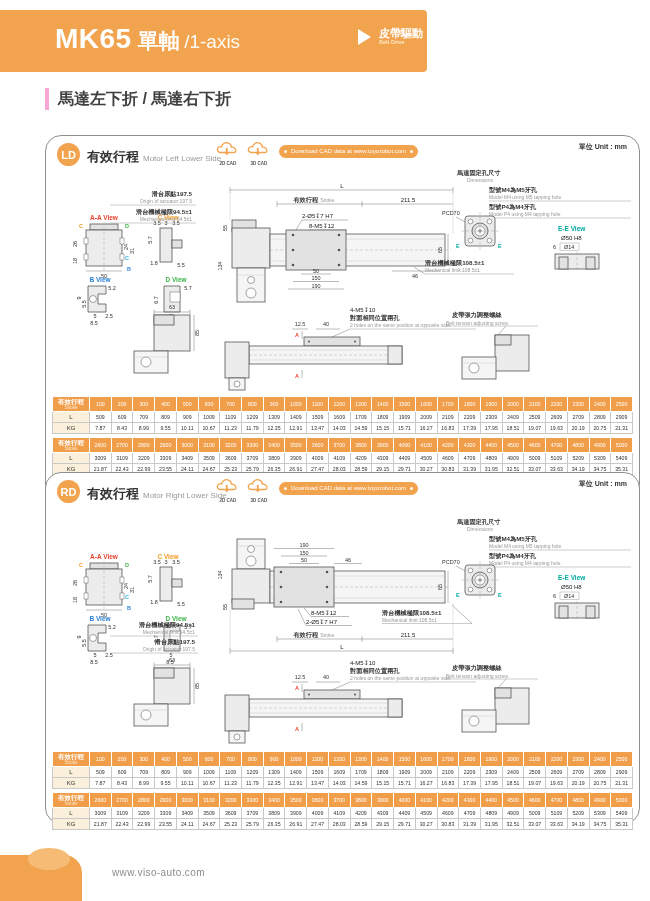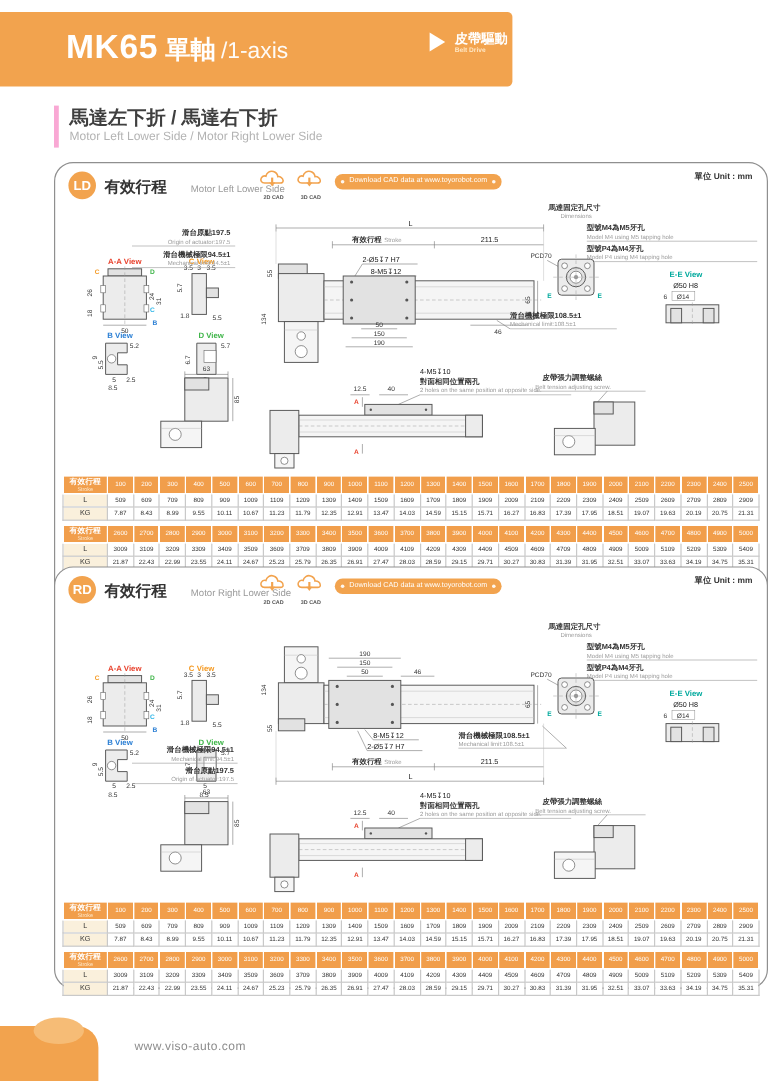--- a/index.html
+++ b/index.html
@@ -5,41 +5,41 @@
   html,body{margin:0;padding:0;background:#fff;}
   .page{position:relative;width:650px;height:901px;background:#fff;overflow:hidden;
         font-family:"Liberation Sans",sans-serif;}
   
   .top-banner{position:absolute;left:0;top:10px;width:427px;height:62px;background:#F2A34E;
               border-radius:0 4px 4px 0;}
   .banner-title{position:absolute;left:55px;top:13px;color:#fff;white-space:nowrap;}
   .model{font-size:28px;font-weight:bold;letter-spacing:.5px;}
   .axis-cn{font-size:21px;font-weight:bold;margin-left:6px;}
   .axis-en{font-size:19px;font-weight:normal;opacity:.96;}
-  .drive-badge{position:absolute;left:358px;top:17px;display:flex;}
+  .drive-badge{position:absolute;left:358px;top:17px;display:flex;align-items:center;}
   .tri{width:0;height:0;border-left:13px solid #fff;border-top:8px solid transparent;
        border-bottom:8px solid transparent;margin-right:8px;}
   .drive-cn{display:block;color:#fff;font-size:11px;font-weight:bold;line-height:12px;}
   .drive-en{display:block;color:#FFE6C2;font-size:5.5px;font-weight:bold;line-height:7px;}
   
   .section-head{position:absolute;left:45px;top:88px;border-left:4px solid #f9a8d4;padding:1px 0 2px 9px;}
   .sec-title{font-size:16px;font-weight:bold;color:#3f3f3f;line-height:19px;}
   .sec-sub{font-size:10px;color:#b3b3b3;line-height:13px;}
   
   .panel{position:absolute;left:45px;width:595px;border:1.5px solid #8f8f8f;border-radius:16px;
          background:#fff;box-sizing:border-box;}
   .panel1{top:135px;height:436px;}
   .panel2{top:472px;height:352px;}
   .p-head{position:relative;height:32px;}
   .badge{position:absolute;left:11px;top:7px;width:23px;height:23px;border-radius:50%;
          background:#F2A34E;color:#fff;font-size:11px;font-weight:bold;display:flex;
          align-items:center;justify-content:center;}
   .p-title{position:absolute;left:41px;top:11px;white-space:nowrap;}
   .p-title-cn{font-size:13px;font-weight:bold;color:#333;}
-  .p-title-en{font-size:8px;color:#9a9a9a;margin-left:20px;}
+  .p-title-en{font-size:8px;color:#9a9a9a;margin-left:4px;}
   .cad{position:absolute;top:4px;width:28px;text-align:center;}
   .cad2d{left:168px;} .cad3d{left:199px;}
   .cad-label{font-size:4.5px;color:#555;font-weight:bold;line-height:5px;}
   .pill{position:absolute;left:233px;top:9px;height:13px;background:#F2A34E;border-radius:7px;
         color:#fff;font-size:6px;line-height:13px;padding:0 12px;white-space:nowrap;}
   .pill:before,.pill:after{content:"";position:absolute;top:5px;width:3px;height:3px;
         border-radius:50%;background:#fff;opacity:.9;}
   .pill:before{left:5px;} .pill:after{right:5px;}
   .unit{position:absolute;right:12px;top:6px;font-size:7px;font-weight:bold;color:#333;}
   .draw{display:block;margin:0 auto;}
@@ -95,21 +95,20 @@
       <span class="tri"></span>
       <span>
         <span class="drive-cn">皮帶驅動</span>
         <span class="drive-en">Belt Drive</span>
       </span>
     </div>
   </div>
 
   <div class="section-head">
     <div class="sec-title">馬達左下折 / 馬達右下折</div>
-    <div class="sec-sub">Motor Left Lower Side / Motor Right Lower Side</div>
   </div>
 
   <svg width="0" height="0" style="position:absolute" aria-hidden="true">
     <defs>
 
       <g id="g-views">
         <text class="vlabel vred" x="40" y="6" text-anchor="middle">A-A View</text>
         <rect x="26" y="10" width="28" height="6" class="part3"></rect>
         <rect x="22" y="16" width="36" height="36" class="part"></rect>
         <rect x="20" y="24" width="4" height="6" class="notch"></rect>

